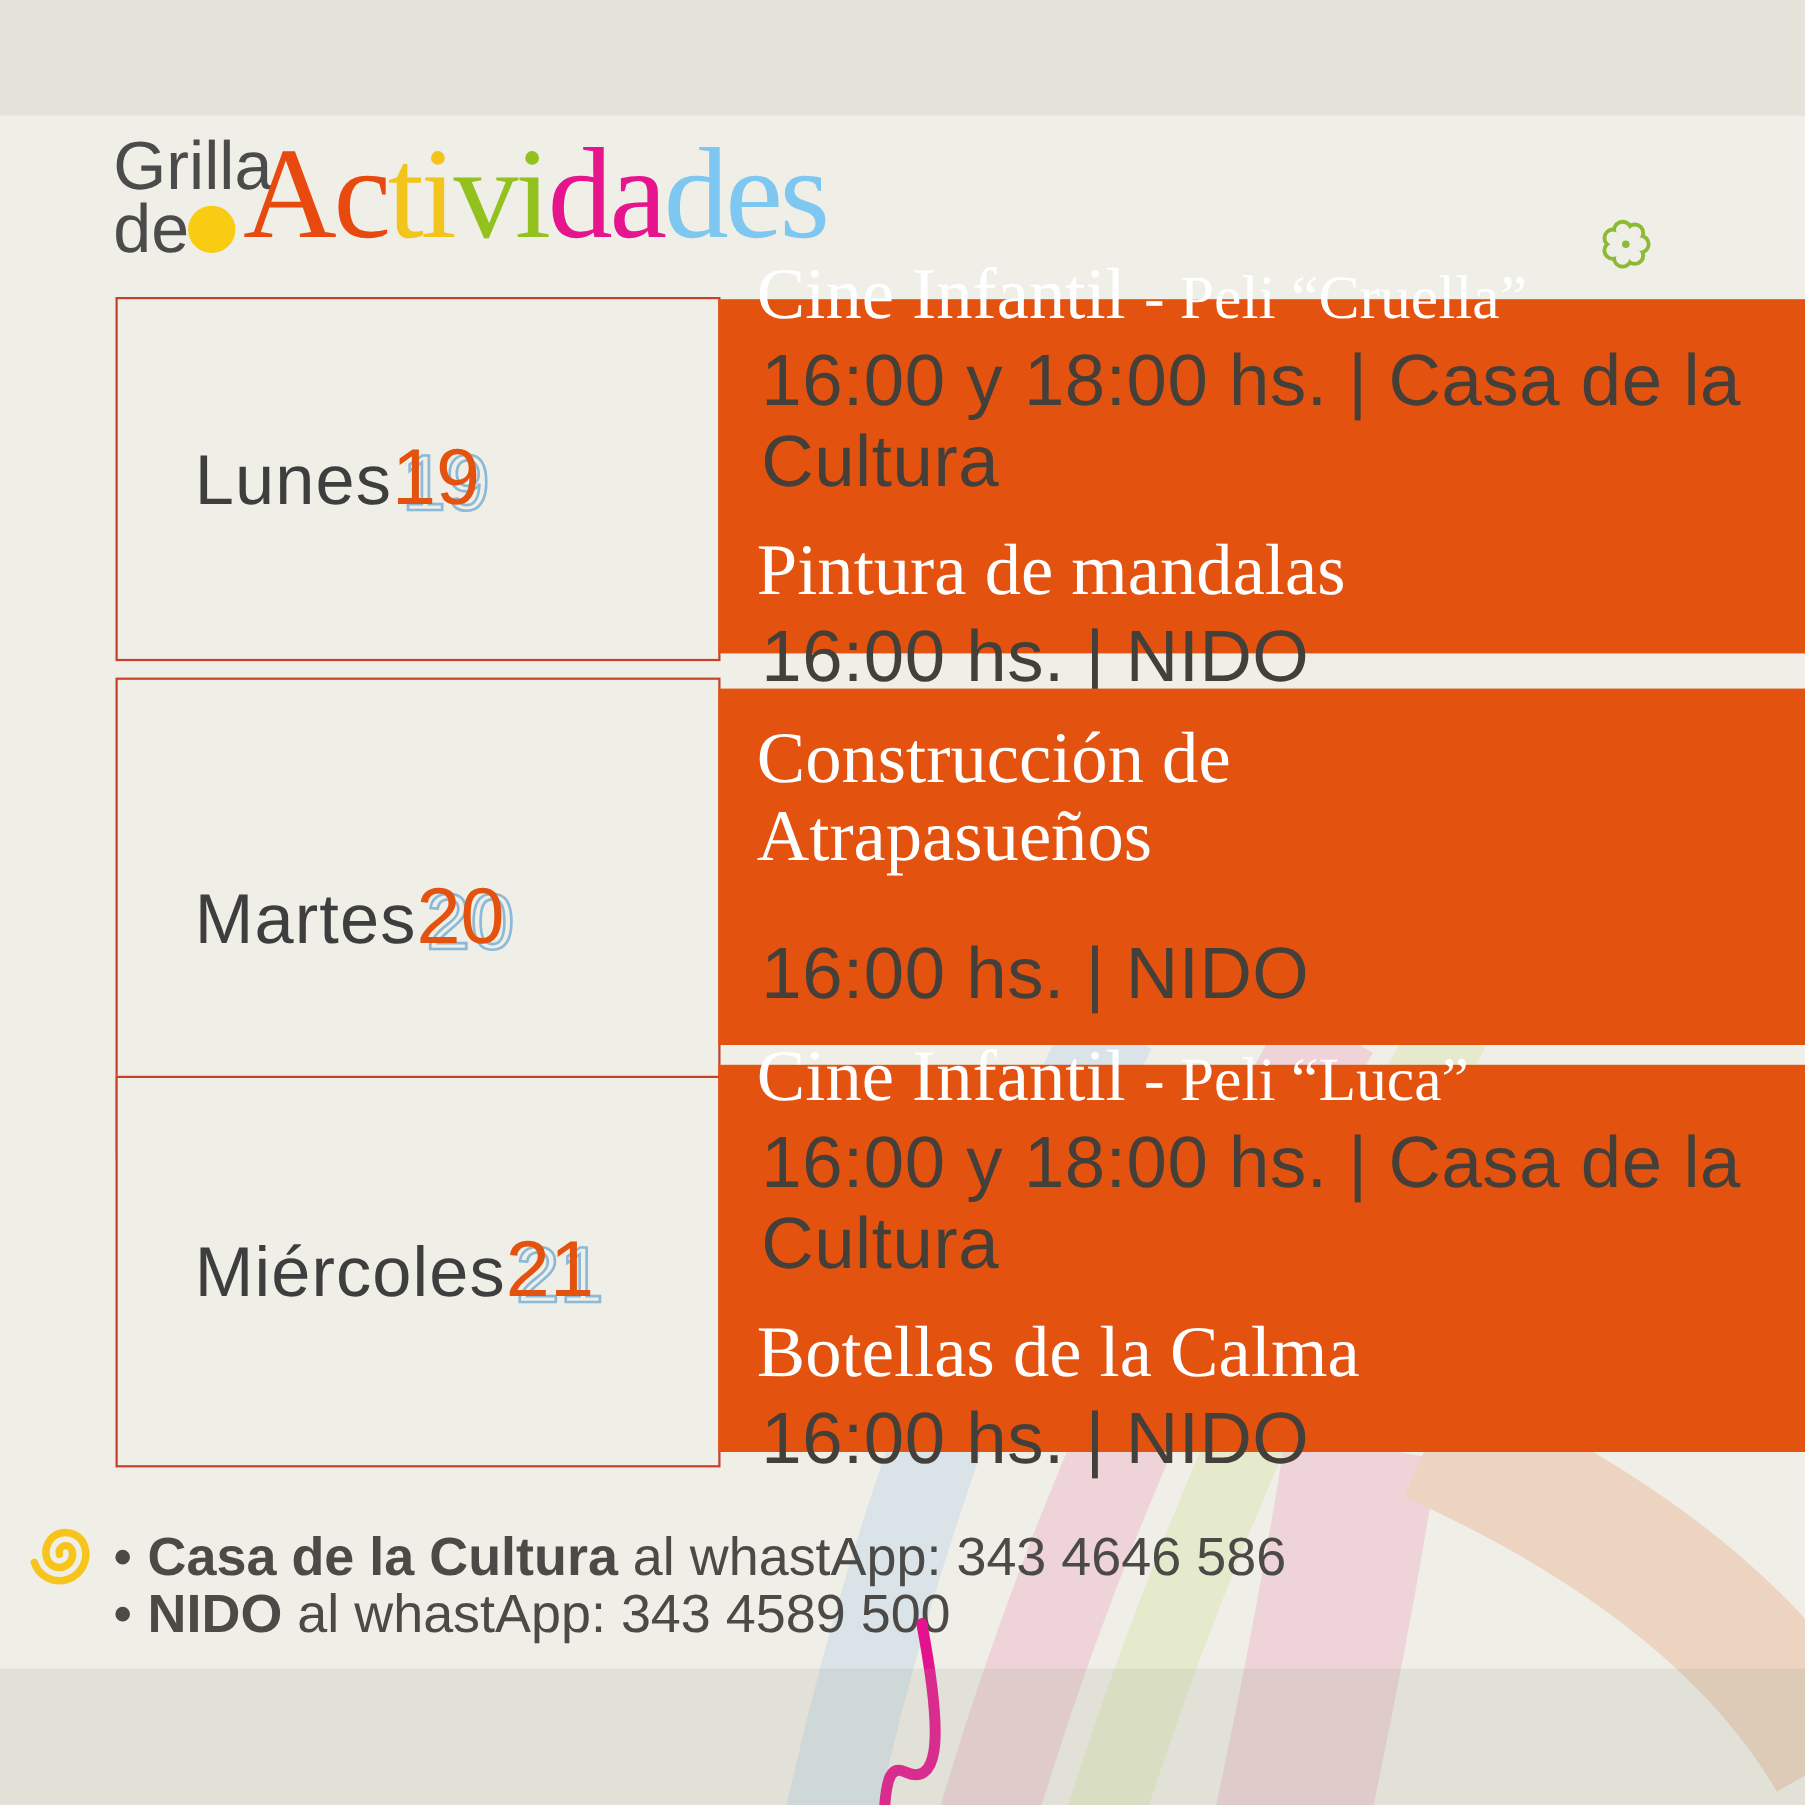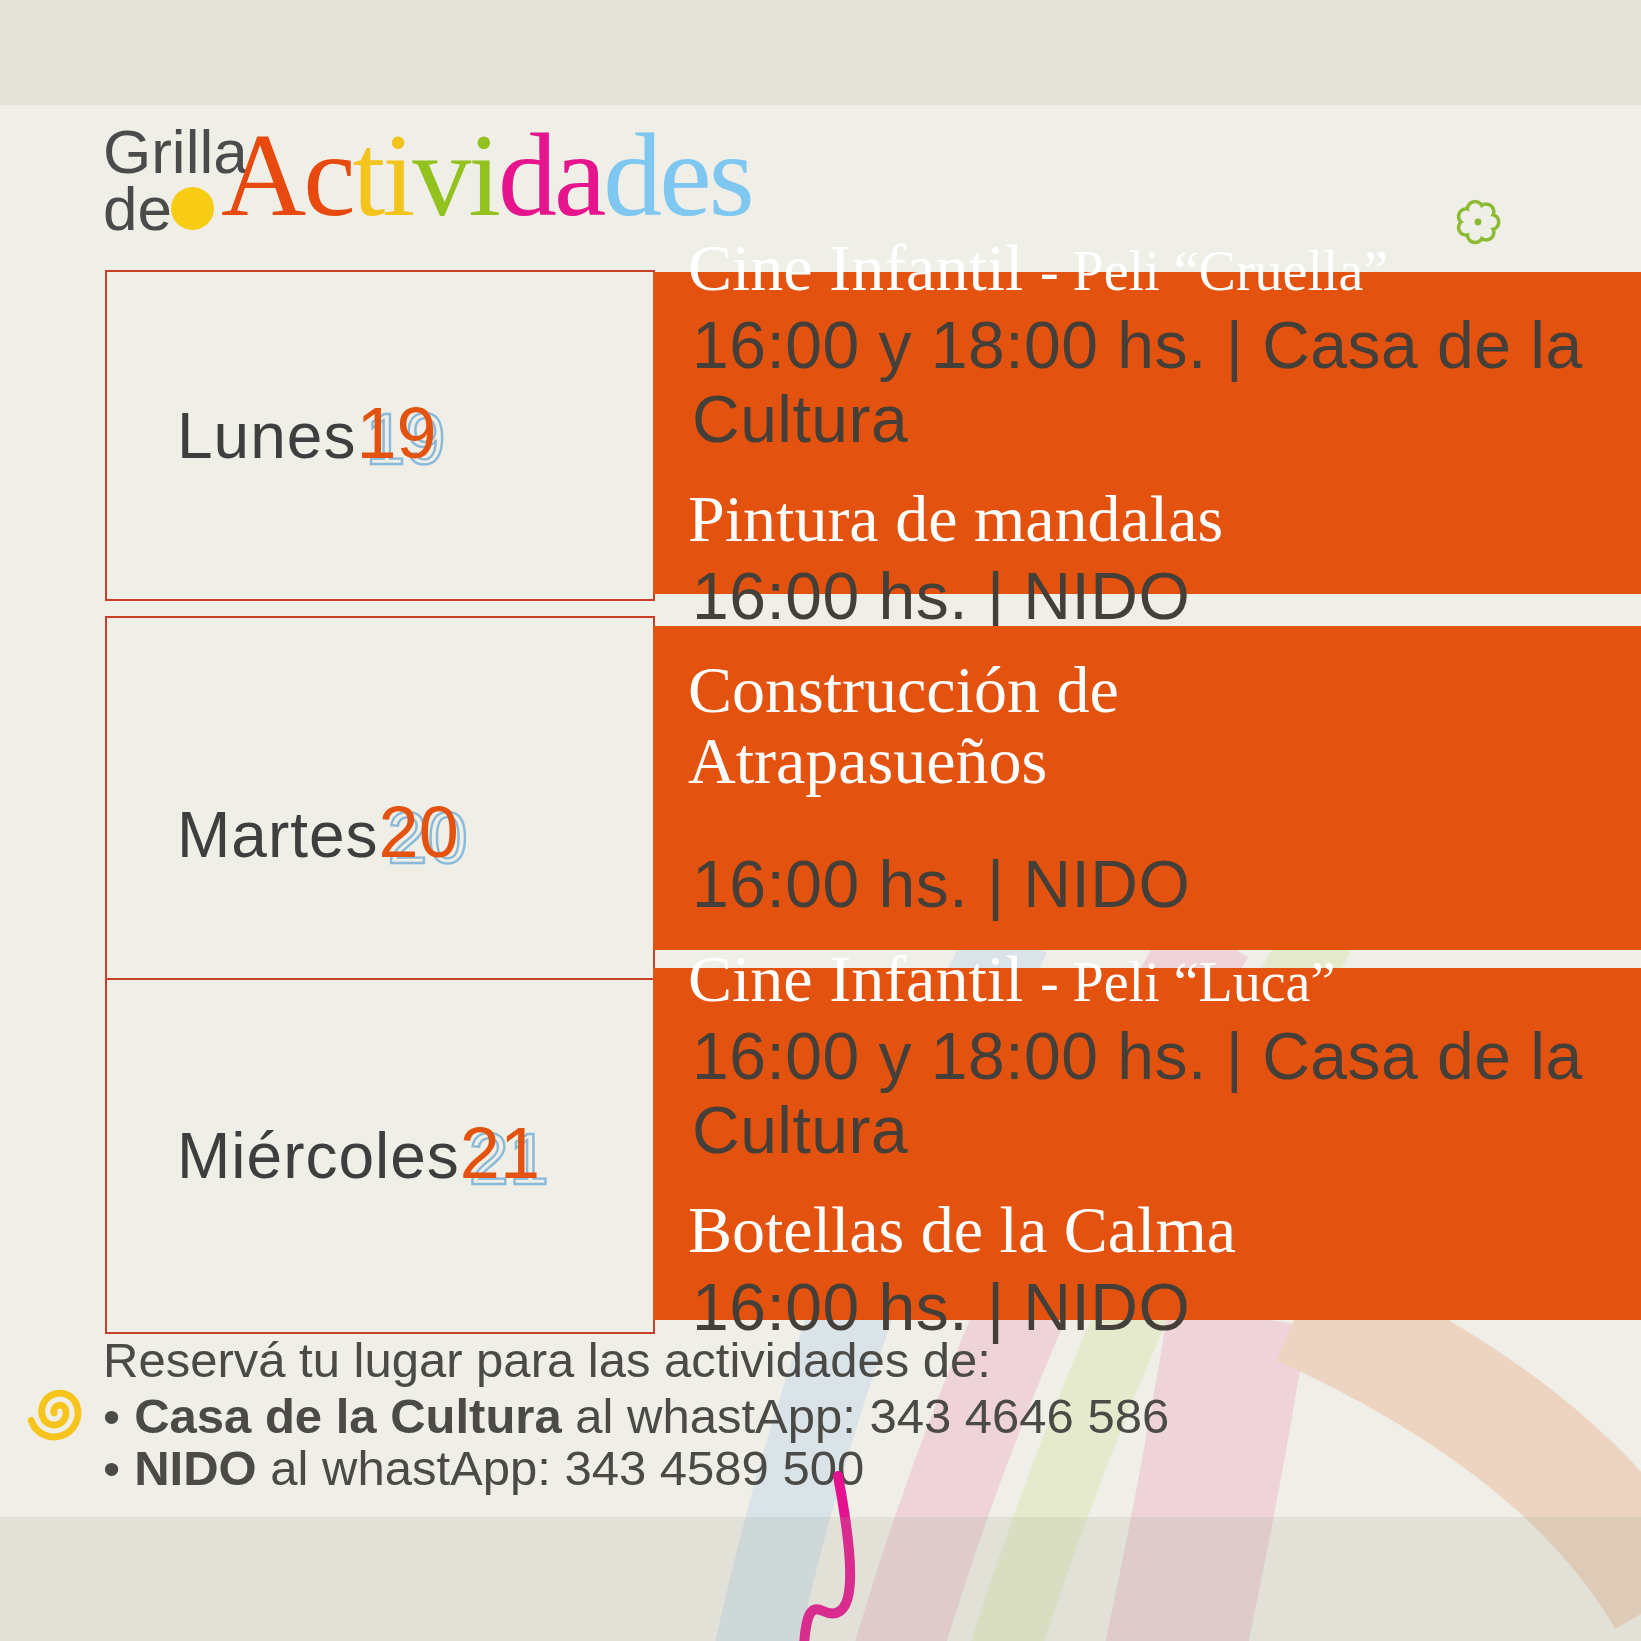--- a/index.html
+++ b/index.html
@@ -144,21 +144,20 @@
         </div>
       </div>
       <div class="event-block" style="top: 968px; height: 352px;">
         <div class="ev-title"><span>Cine Infantil</span> <span class="t-suffix">- Peli “Luca”</span></div>
         <div class="ev-detail">16:00 y 18:00 hs. | Casa de la Cultura</div>
         <div class="ev-title"><span>Botellas de la Calma</span></div>
         <div class="ev-detail">16:00 hs. | NIDO</div>
       </div>
     </div>
 
-  <div class="f-line f-intro">Reservá tu lugar para las actividades de:</div>
   <div class="f-line f-b1"><span class="bullet">•</span><span class="f-bold">Casa de la Cultura</span><span> al whastApp: 343 4646 586</span></div>
   <div class="f-line f-b2"><span class="bullet">•</span><span class="f-bold">NIDO</span><span> al whastApp: 343 4589 500</span></div>
 
   <svg id="scribble" class="layer" width="1641" height="1641" viewBox="0 0 1641 1641">
     <path d="M838,1476 C847,1524 853,1567 849,1592 C846,1612 836,1617 823,1611 C810,1605 806,1616 804,1645" fill="none" stroke="var(--magenta)" stroke-width="10" stroke-linecap="round"></path>
   </svg>
 
   <div class="strip strip-top"></div>
   <div class="strip strip-bottom"></div>
 </div>

